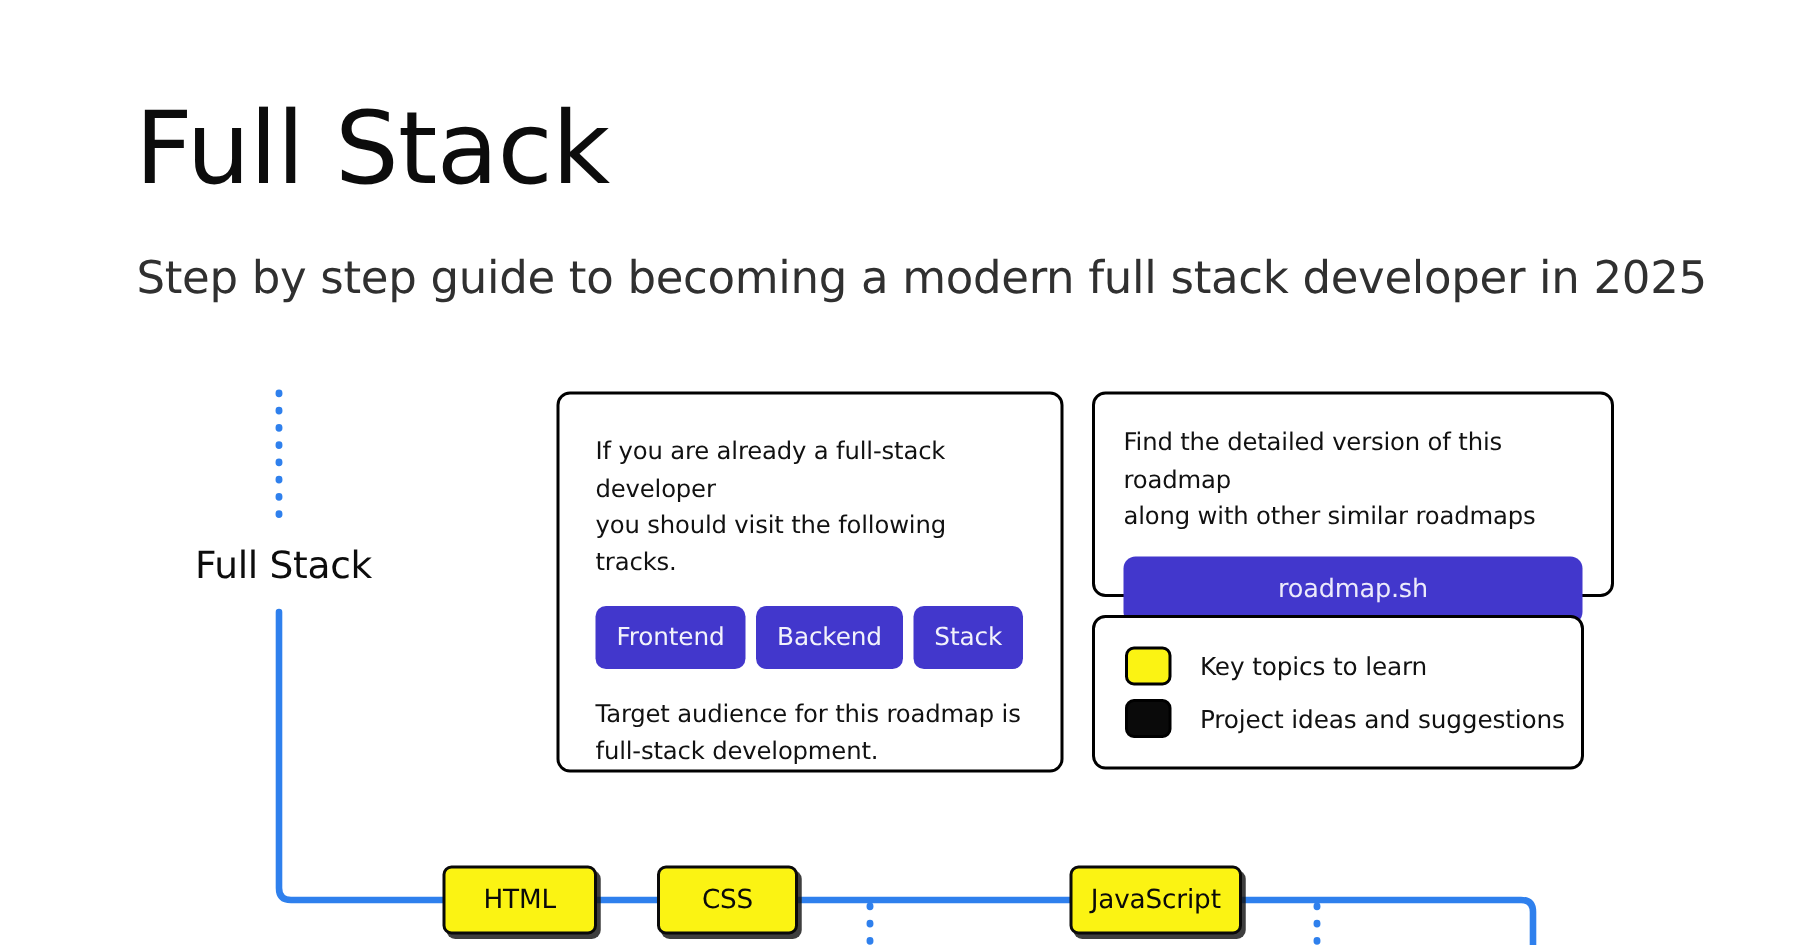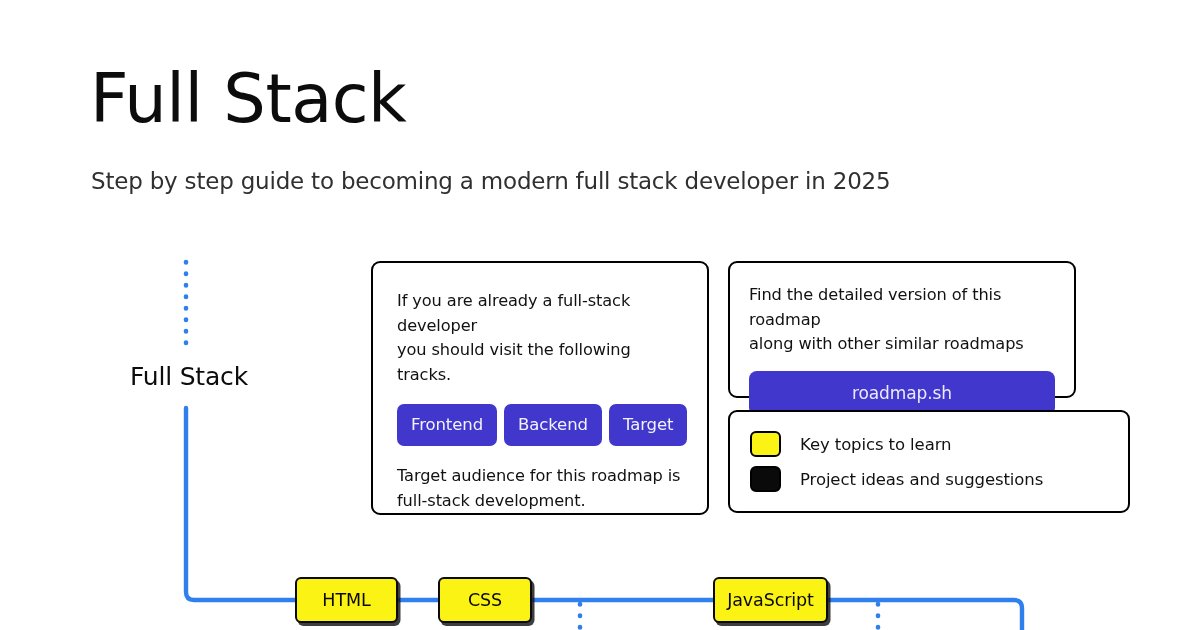--- a/index.html
+++ b/index.html
@@ -30,21 +30,21 @@
     letter-spacing: -0.5px;
     color: #0c0c0c;
     line-height: 1;
     white-space: nowrap;
   }
 
   .page-subtitle {
     position: absolute;
     left: 91px;
     top: 156px;
-    font-size: 23px;
+    font-size: 30px;
     font-weight: 400;
     letter-spacing: -0.2px;
     color: #303030;
     line-height: 1.2;
     white-space: nowrap;
   }
 
   
   #wires {
     position: absolute;
@@ -137,21 +137,21 @@
     display: flex;
     align-items: center;
     justify-content: center;
     cursor: pointer;
   }
 
   
   #legend-card {
     left: 728px;
     top: 398px;
-    width: 402px;
+    width: 328px;
     height: 103px;
     padding: 18px 20px;
     display: flex;
     flex-direction: column;
     justify-content: center;
     gap: 9px;
   }
 
   .legend-row {
     display: flex;
@@ -219,21 +219,21 @@
 
   <div class="card" id="info-card">
     <div class="info-text">
       <div>If you are already a full-stack developer</div>
       <div>you should visit the following tracks.</div>
     </div>
 
     <div class="track-row">
       <div class="track-chip">Frontend</div>
       <div class="track-chip">Backend</div>
-      <div class="track-chip">Target</div>
+      <div class="track-chip">Stack</div>
     </div>
 
     <div class="info-text">
       <div>Target audience for this roadmap is</div>
       <div>full-stack development.</div>
     </div>
   </div>
 
   <div class="card" id="promo-card">
     <div class="promo-text">

